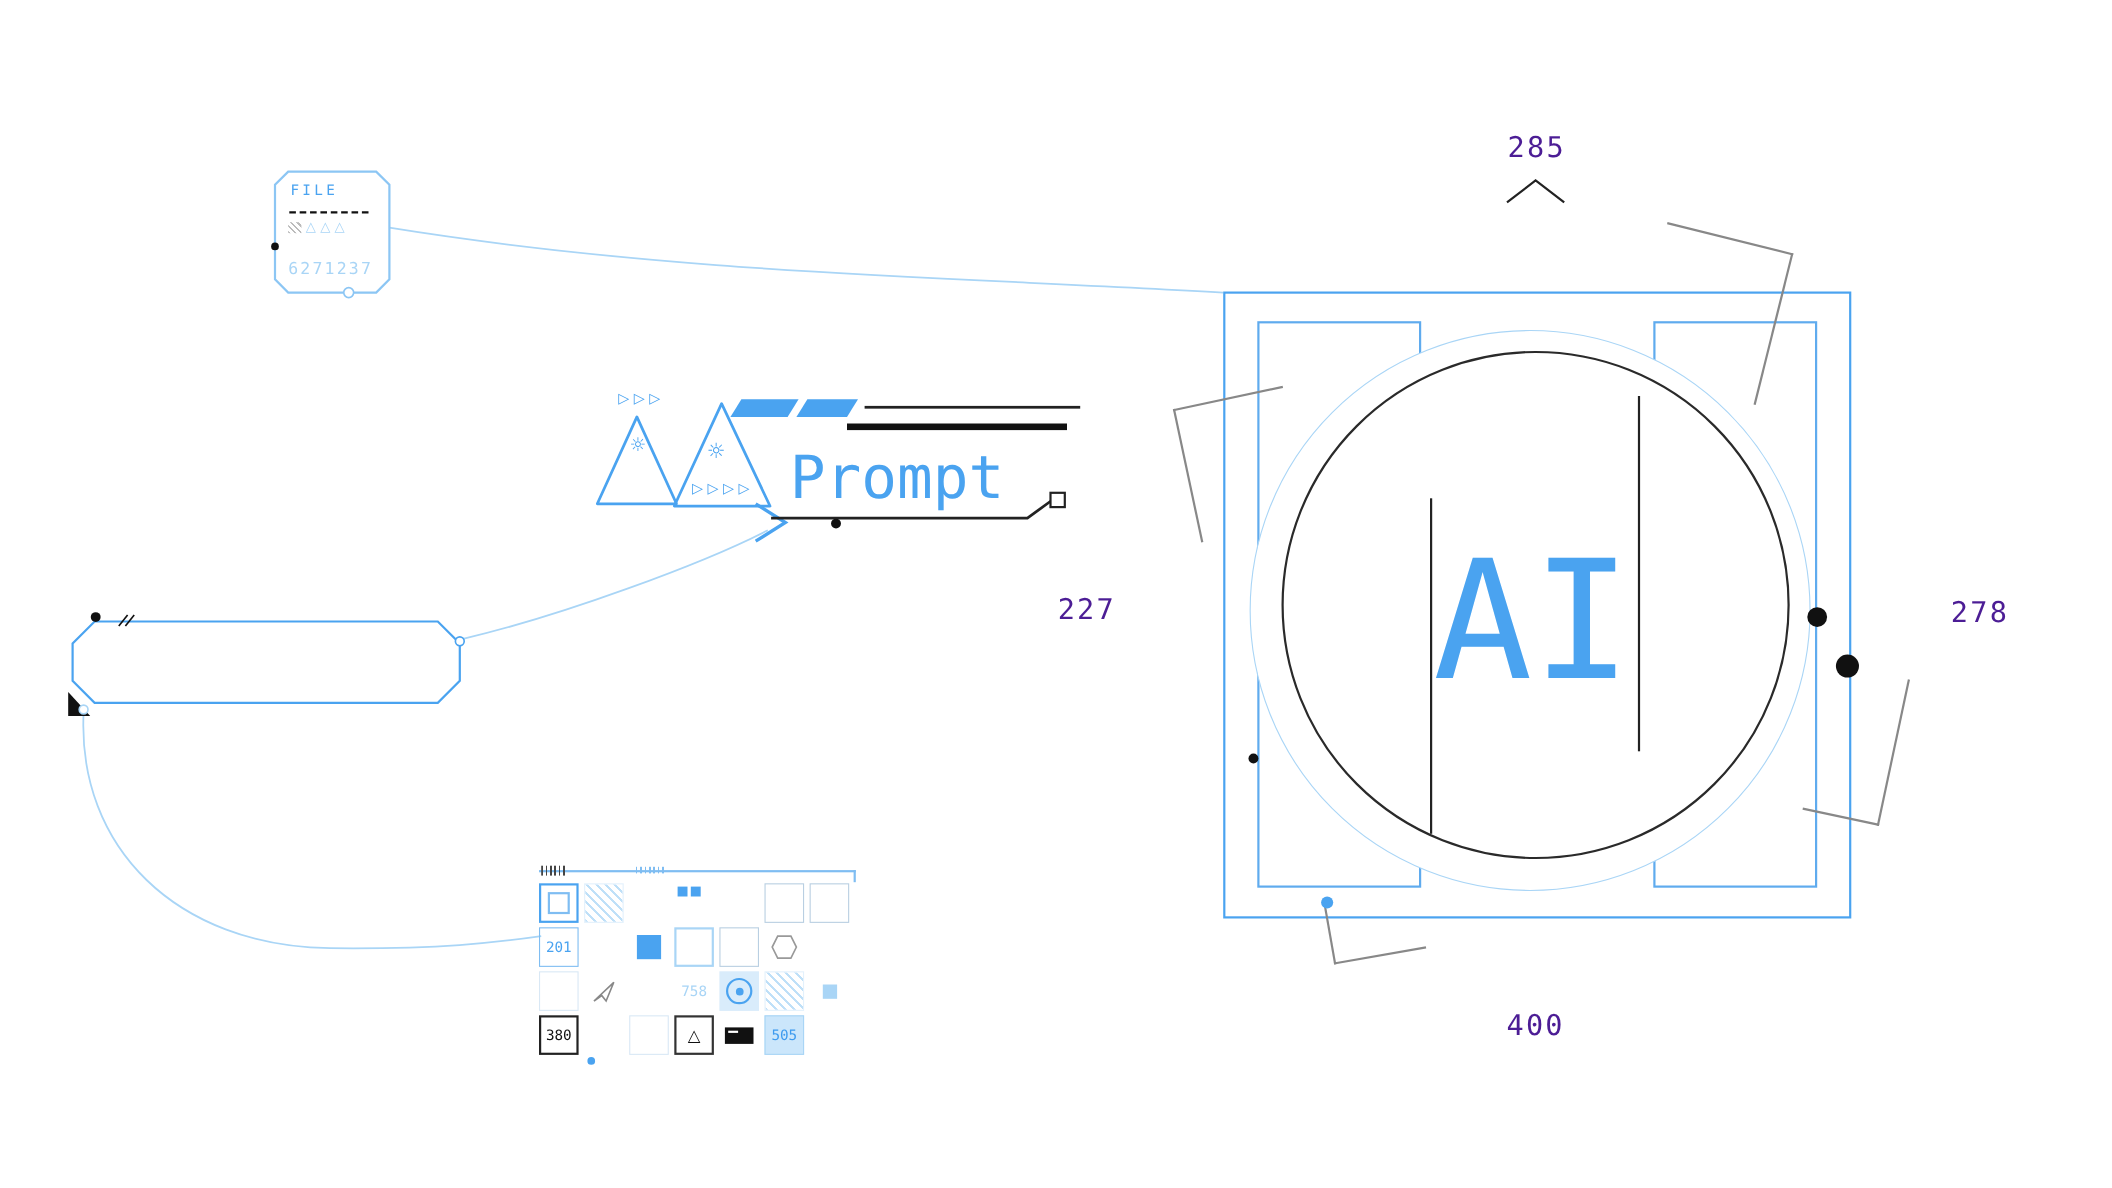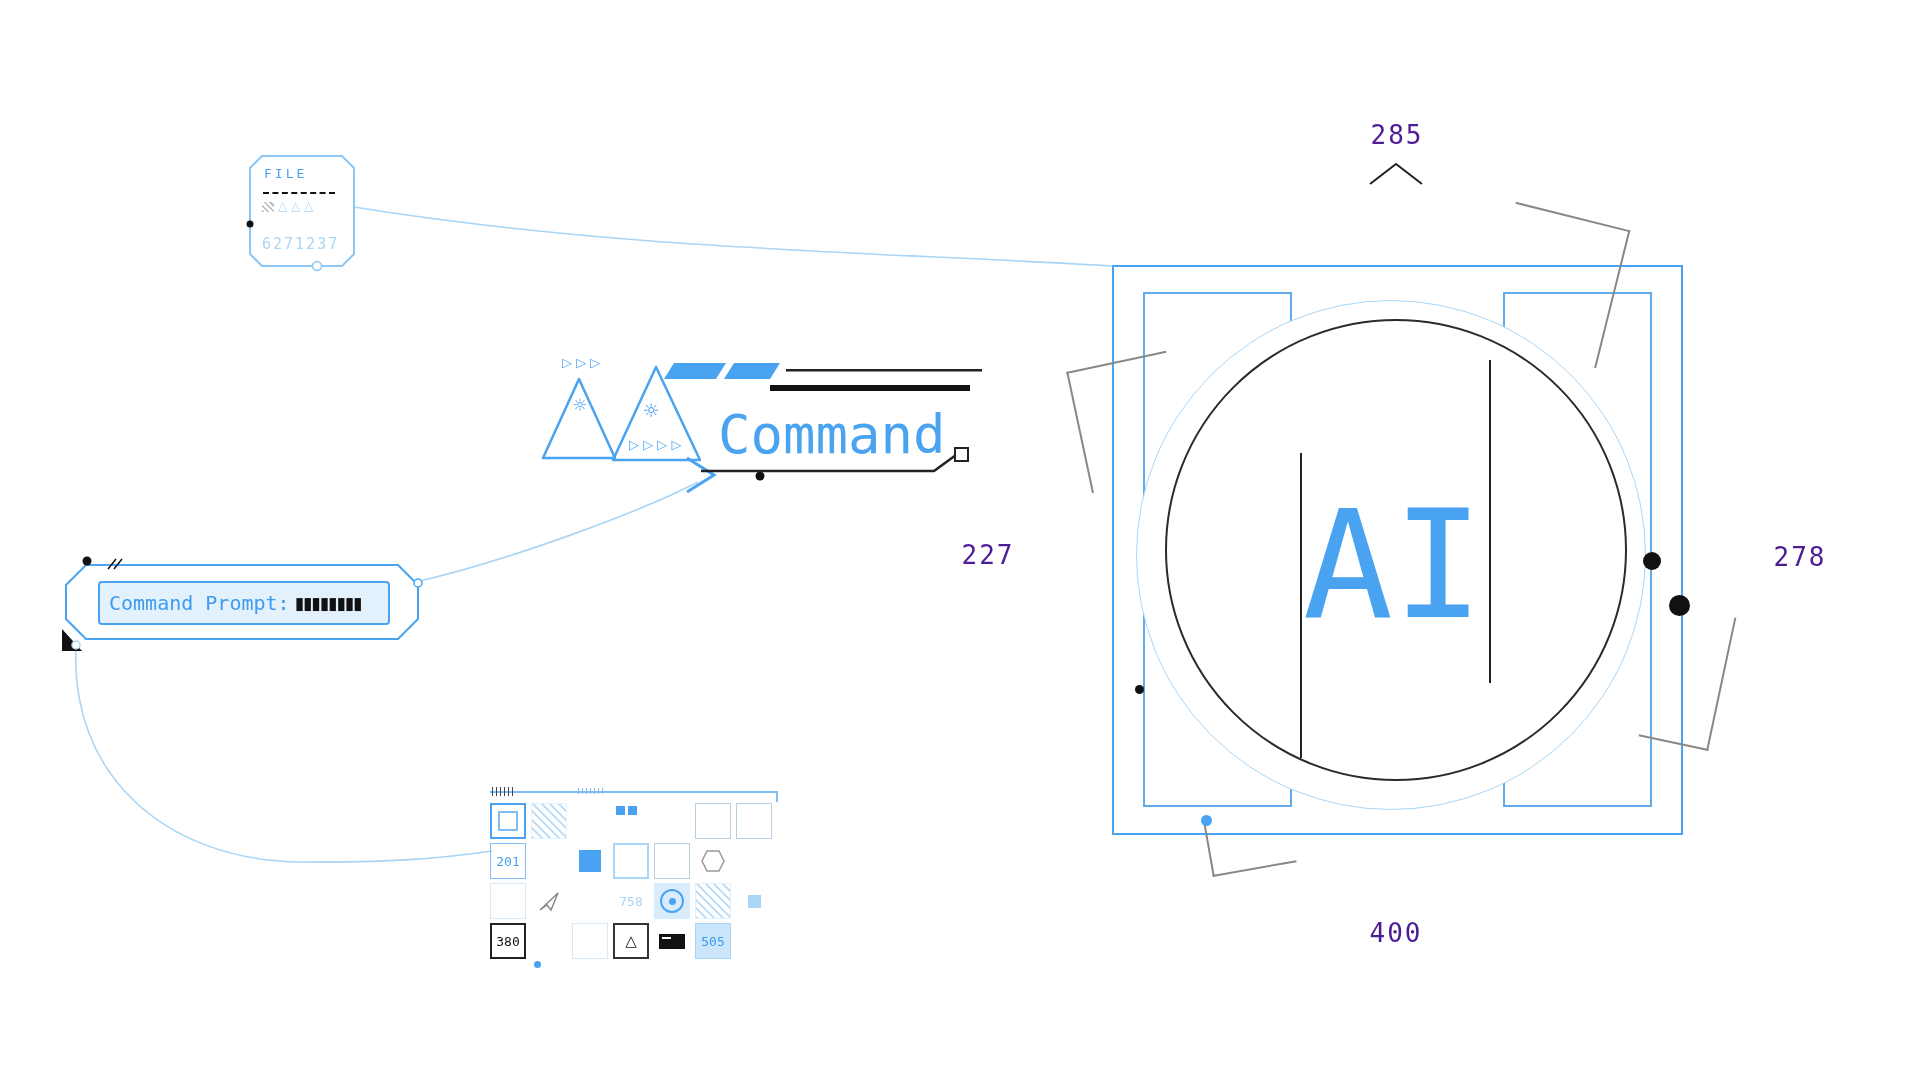--- a/index.html
+++ b/index.html
@@ -78,37 +78,33 @@
       <rect x="236" y="30" width="200" height="6" fill="#111"></rect>
       <polyline points="153,103 180,120 153,137" fill="none" stroke="#4AA3F0" stroke-width="3"></polyline>
       <path d="M 167 116 H 400 L 422 100" fill="none" stroke="#222" stroke-width="2.5"></path>
       <rect x="421" y="93" width="13" height="13" fill="#fff" stroke="#222" stroke-width="2"></rect>
       <circle cx="226" cy="121" r="4.5" fill="#111"></circle>
     </svg>
     <span class="abs glyphfont" style="left:28px;top:0px;font-size:13px;color:#4AA3F0;">▷ ▷ ▷</span>
     <span class="abs glyphfont" style="left:31px;top:40px;width:30px;text-align:center;font-size:17px;color:#4AA3F0;">☼</span>
     <span class="abs glyphfont" style="left:102px;top:44px;width:30px;text-align:center;font-size:19px;color:#4AA3F0;">☼</span>
     <span class="abs glyphfont" style="left:95px;top:82px;font-size:13px;color:#4AA3F0;">▷ ▷ ▷ ▷</span>
-    <div class="abs" style="left:184px;top:48px;font-size:54px;color:#4AA3F0;">Command</div>
+    <div class="abs" style="left:184px;top:48px;font-size:54px;color:#4AA3F0;">Prompt</div>
   </div>
 
   <div class="abs" style="left:62px;top:559px;width:380px;height:100px;z-index:2;">
     <svg class="abs" style="left:0;top:0;" width="380" height="100">
       <polygon points="24,6 336,6 356,26 356,60 336,80 24,80 4,60 4,26" fill="#ffffff" stroke="#4AA3F0" stroke-width="2"></polygon>
       <circle cx="25" cy="2" r="4.5" fill="#111"></circle>
       <line x1="46" y1="10" x2="54" y2="0" stroke="#111" stroke-width="1.5"></line>
       <line x1="52" y1="10" x2="60" y2="0" stroke="#111" stroke-width="1.5"></line>
       <polygon points="0,70 20,92 0,92" fill="#111"></polygon>
       <circle cx="356" cy="24" r="4" fill="#fff" stroke="#4AA3F0" stroke-width="1.5"></circle>
       <circle cx="14" cy="86" r="4" fill="#fff" stroke="#A9D5F6" stroke-width="1.5"></circle>
     </svg>
-    <div class="cmd-input">
-      <span class="cmd-label">Command Prompt:</span>
-      <span class="cmd-bars">▮▮▮▮▮▮▮▮</span>
-    </div>
   </div>
 
   <div class="abs" style="left:490px;top:787px;width:292px;height:182px;z-index:2;">
     <div class="abs" style="left:0;top:4px;width:288px;height:2px;background:#7FBDF2;"></div>
     <div class="abs" style="left:2px;top:0;width:22px;height:9px;background:repeating-linear-gradient(90deg,#444 0 1.5px,transparent 1.5px 4px);"></div>
     <div class="abs" style="left:88px;top:1px;width:26px;height:6px;background:repeating-linear-gradient(90deg,#7FBDF2 0 1.5px,transparent 1.5px 4px);"></div>
     <div class="abs" style="left:286px;top:4px;width:2px;height:11px;background:#7FBDF2;"></div>
 
     <div class="cell c-outline-inner" style="left:0;top:16px;">
         <div class="inner-sq"></div>

